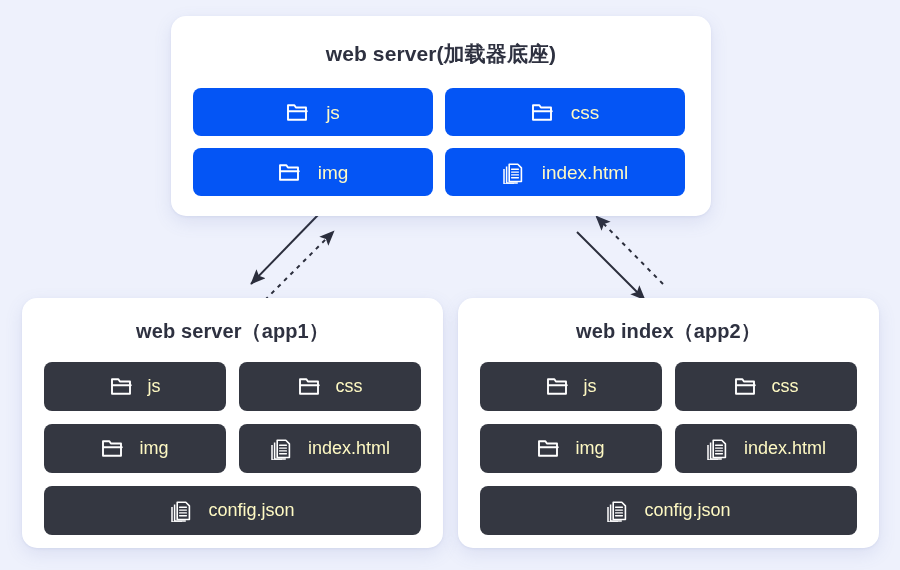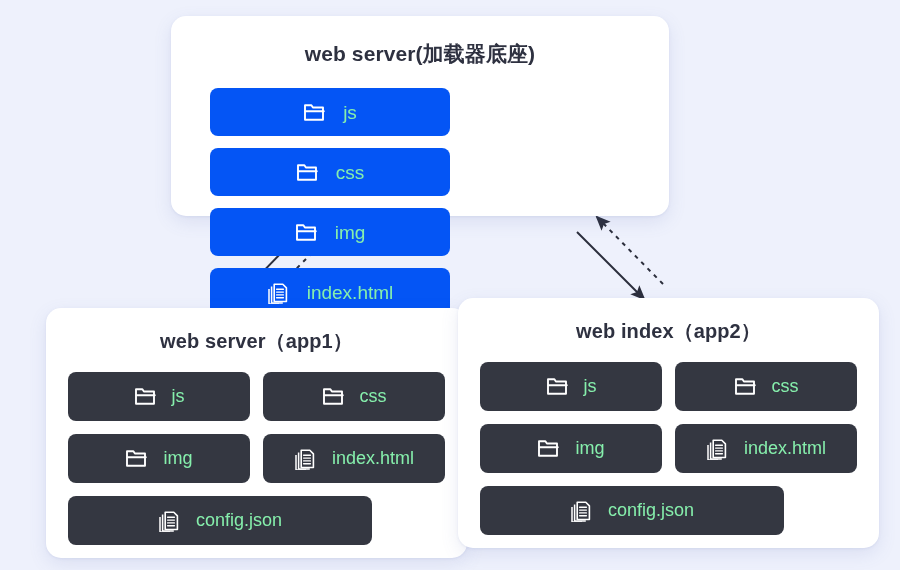--- a/index.html
+++ b/index.html
@@ -25,31 +25,30 @@
     position: absolute;
     background: #ffffff;
     border-radius: 15px;
     box-shadow: 0 6px 18px rgba(90, 110, 180, 0.13),
                 0 1px 3px rgba(90, 110, 180, 0.10);
     box-sizing: border-box;
   }
   #card-root {
     left: 171px;
     top: 16px;
-    width: 498px;
+    width: 540px;
     height: 200px;
-    padding: 0 39px;
+    padding: 0 22px;
   }
   #card-app1 {
     left: 22px;
-    top: 308px;
+    top: 298px;
     width: 421px;
     height: 250px;
     padding: 0 22px;
-    margin-left: 24px;
   }
   #card-app2 {
     left: 458px;
     top: 298px;
     width: 421px;
     height: 250px;
     padding: 0 22px;
   }
 
   .card-title {
@@ -87,21 +86,21 @@
     gap: 13px;
   }
 
   .pill {
     display: flex;
     align-items: center;
     justify-content: center;
     gap: 18px;
     box-sizing: border-box;
     border-radius: 8px;
-    color: #86efac;
+    color: #fef9c3;
     user-select: none;
   }
   .pill-label {
     font-size: 19px;
     line-height: 19px;
     white-space: nowrap;
   }
 
   
   #card-root .pill {
@@ -116,21 +115,21 @@
   
   #card-app1 .pill,
   #card-app2 .pill {
     background: #343741;
     width: 182px;
     height: 49px;
     gap: 16px;
   }
   #card-app1 .pill.wide,
   #card-app2 .pill.wide {
-    width: 304px;
+    width: 377px;
   }
   #card-app1 .pill .pill-label,
   #card-app2 .pill .pill-label {
     font-size: 18px;
   }
 
   .pill-icon {
     display: inline-flex;
     align-items: center;
     justify-content: center;

